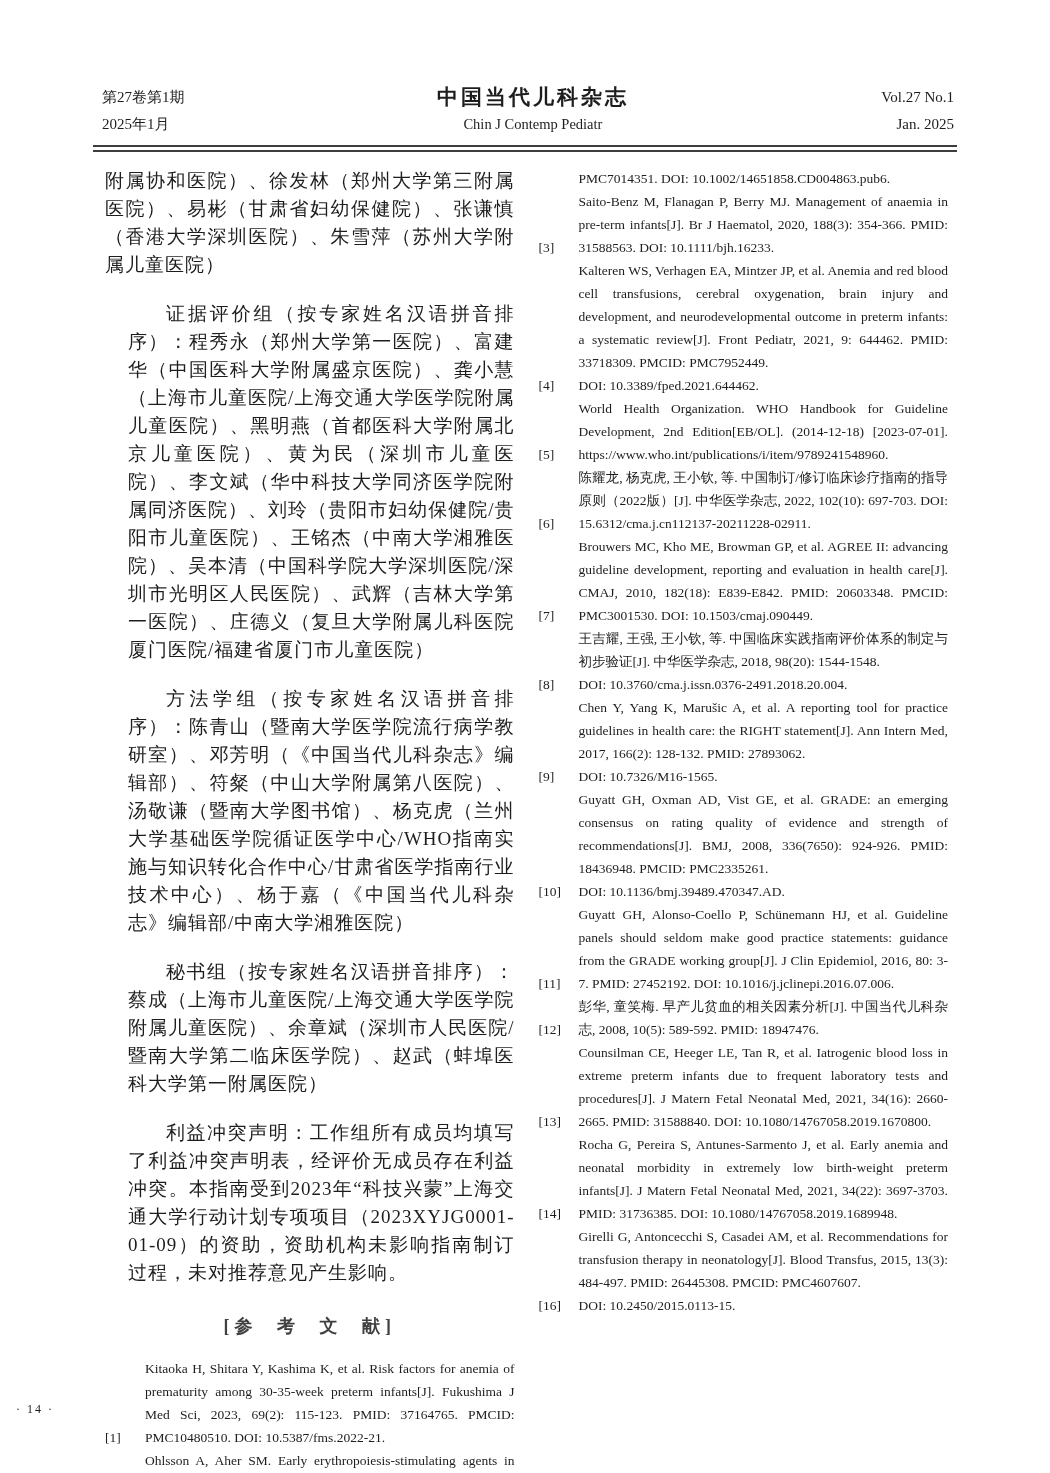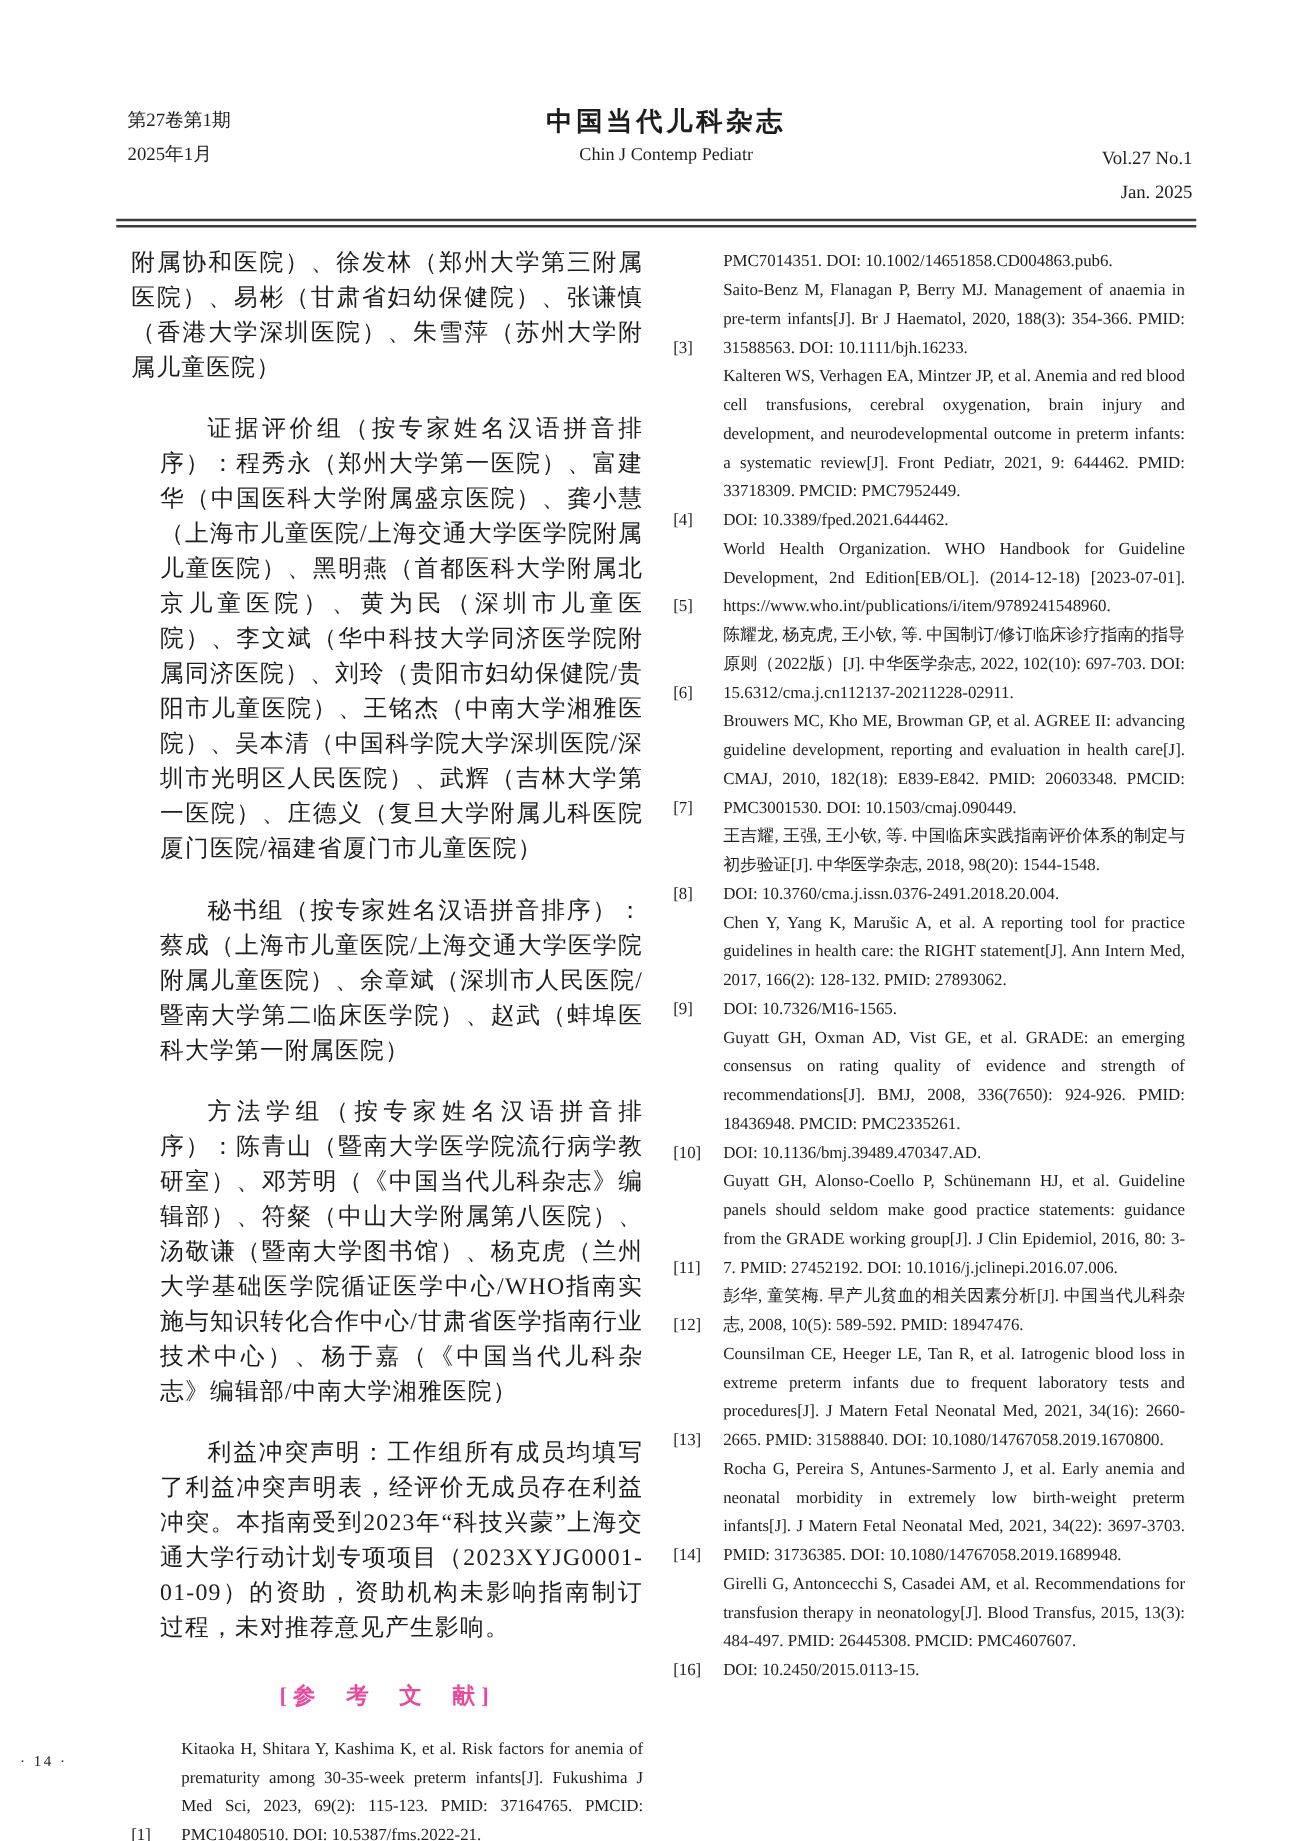--- a/index.html
+++ b/index.html
@@ -10,21 +10,21 @@
     overflow:hidden;
     font-family:"Liberation Serif", "DejaVu Serif", serif;
     color:#1d1d1d;
   }
   
   .hdr {
     display:flex; justify-content:space-between; align-items:flex-start;
     padding:84px 96px 0 102px;
   }
   .hdr-side { font-size:15px; line-height:27px; }
-  .hdr-side.right { text-align:right;margin-top:30px; }
+  .hdr-side.right { text-align:right; }
   .hdr-center { text-align:center; }
   .jt-cn { font-size:21px; font-weight:bold; letter-spacing:3px; line-height:27px; }
   .jt-en { font-size:14.5px; line-height:26px; }
   .double-rule {
     margin:7px 93px 0 93px;
     height:3px;
     border-top:2px solid #3c3c3c;
     border-bottom:2px solid #3c3c3c;
   }
   
@@ -80,25 +80,25 @@
     </div>
   </div>
 
   <div class="double-rule"></div>
 
   <div class="columns">
 
     <div class="col">
       <p class="para">附属协和医院）、徐发林（郑州大学第三附属医院）、易彬（甘肃省妇幼保健院）、张谦慎（香港大学深圳医院）、朱雪萍（苏州大学附属儿童医院）</p>
       <p class="para indent">证据评价组（按专家姓名汉语拼音排序）：程秀永（郑州大学第一医院）、富建华（中国医科大学附属盛京医院）、龚小慧（上海市儿童医院/上海交通大学医学院附属儿童医院）、黑明燕（首都医科大学附属北京儿童医院）、黄为民（深圳市儿童医院）、李文斌（华中科技大学同济医学院附属同济医院）、刘玲（贵阳市妇幼保健院/贵阳市儿童医院）、王铭杰（中南大学湘雅医院）、吴本清（中国科学院大学深圳医院/深圳市光明区人民医院）、武辉（吉林大学第一医院）、庄德义（复旦大学附属儿科医院厦门医院/福建省厦门市儿童医院）</p>
+      <p class="para indent">方法学组（按专家姓名汉语拼音排序）：陈青山（暨南大学医学院流行病学教研室）、邓芳明（《中国当代儿科杂志》编辑部）、符粲（中山大学附属第八医院）、汤敬谦（暨南大学图书馆）、杨克虎（兰州大学基础医学院循证医学中心/WHO指南实施与知识转化合作中心/甘肃省医学指南行业技术中心）、杨于嘉（《中国当代儿科杂志》编辑部/中南大学湘雅医院）</p>
       <p class="para indent">秘书组（按专家姓名汉语拼音排序）：蔡成（上海市儿童医院/上海交通大学医学院附属儿童医院）、余章斌（深圳市人民医院/暨南大学第二临床医学院）、赵武（蚌埠医科大学第一附属医院）</p>
-      <p class="para indent">方法学组（按专家姓名汉语拼音排序）：陈青山（暨南大学医学院流行病学教研室）、邓芳明（《中国当代儿科杂志》编辑部）、符粲（中山大学附属第八医院）、汤敬谦（暨南大学图书馆）、杨克虎（兰州大学基础医学院循证医学中心/WHO指南实施与知识转化合作中心/甘肃省医学指南行业技术中心）、杨于嘉（《中国当代儿科杂志》编辑部/中南大学湘雅医院）</p>
       <p class="para indent">利益冲突声明：工作组所有成员均填写了利益冲突声明表，经评价无成员存在利益冲突。本指南受到2023年“科技兴蒙”上海交通大学行动计划专项项目（2023XYJG0001-01-09）的资助，资助机构未影响指南制订过程，未对推荐意见产生影响。</p>
 
-      <div class="refs-heading" style="color: #ec4899;">[参 考 文 献]</div>
+      <div class="refs-heading" style="color: #404040;">[参 考 文 献]</div>
 
       <div class="ref">
         <span class="ref-label">[1]</span>
         <div class="ref-text">Kitaoka H, Shitara Y, Kashima K, et al. Risk factors for anemia of prematurity among 30-35-week preterm infants[J]. Fukushima J Med Sci, 2023, 69(2): 115-123. PMID: 37164765. PMCID: PMC10480510. DOI: 10.5387/fms.2022-21.</div>
       </div>
       <div class="ref">
         <span class="ref-label">[2]</span>
         <div class="ref-text">Ohlsson A, Aher SM. Early erythropoiesis-stimulating agents in preterm or low birth weight infants[J]. Cochrane Database Syst Rev, 2020, 2(2): CD004863. PMID: 32048730. PMCID:</div>
       </div>
     </div>

